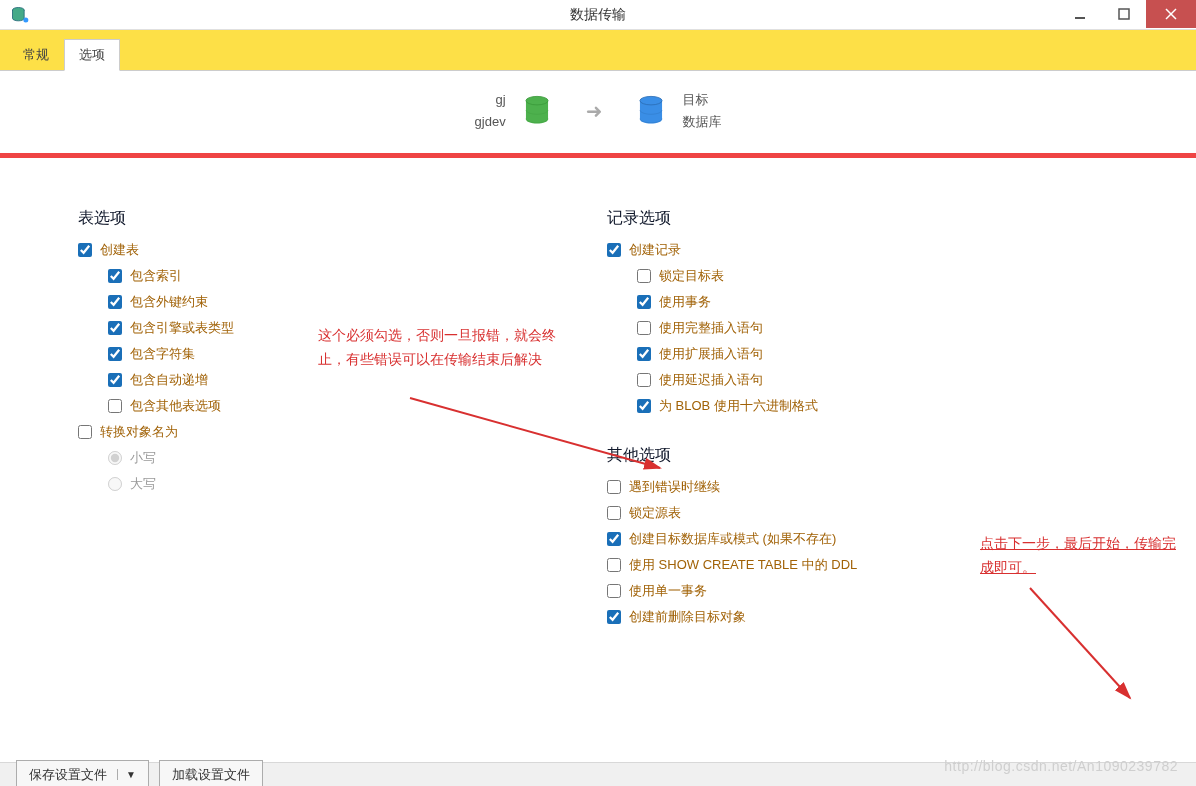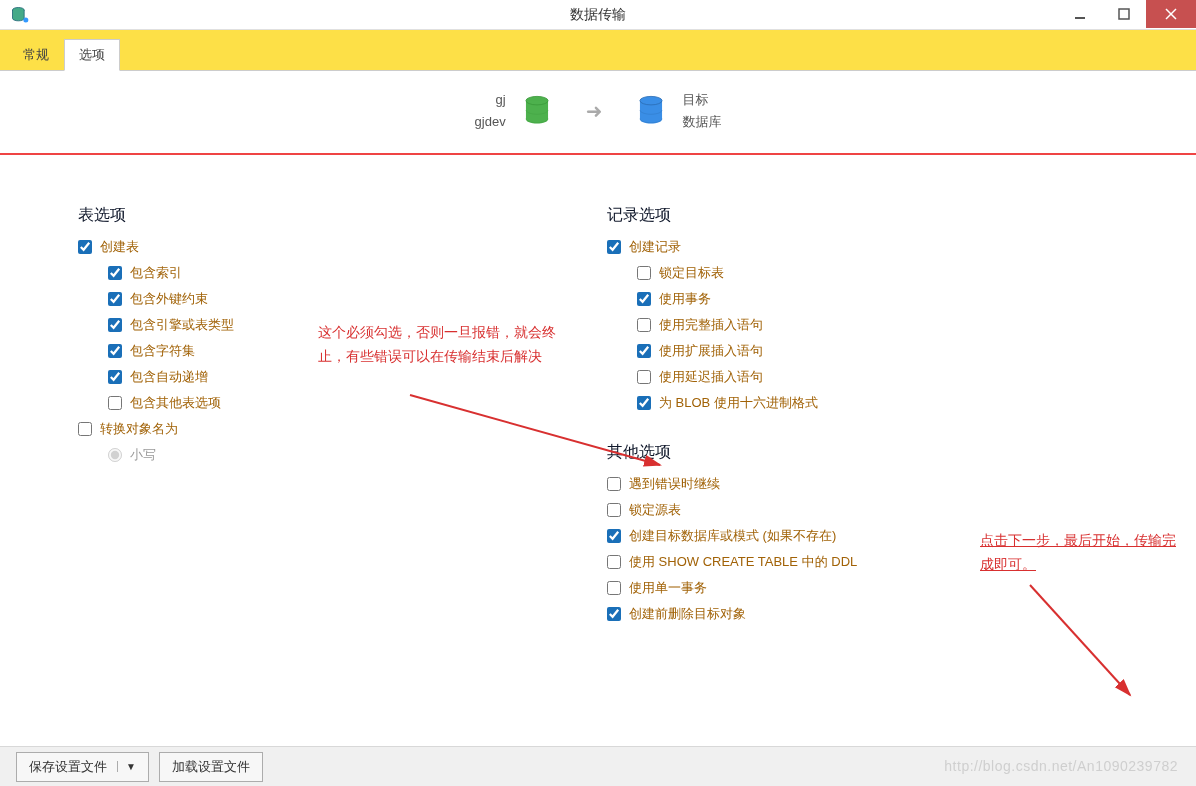--- a/index.html
+++ b/index.html
@@ -6,39 +6,39 @@
 body { font-family: "Microsoft YaHei", Arial, sans-serif; font-size: 13px; color: #333; background: #fff; width: 1196px; height: 786px; position: relative; overflow: hidden; }
 .titlebar { height: 30px; background: #fff; display: flex; align-items: center; border-bottom: 1px solid #e0e0e0; position: relative; }
 .titlebar .app-icon { margin-left: 10px; width: 20px; height: 20px; }
 .titlebar .title { position: absolute; left: 50%; transform: translateX(-50%); font-size: 14px; }
 .win-controls { position: absolute; right: 0; top: 0; display: flex; height: 28px; }
 .win-btn { width: 44px; height: 28px; display: flex; align-items: center; justify-content: center; color: #555; }
 .win-btn.close { background: #c75050; color: #fff; width: 50px; }
 .tabs { display: flex; align-items: flex-end; padding: 8px 8px 0 8px; border-bottom: 1px solid #ccc; background: #fde047; }
 .tab { padding: 6px 14px; border: 1px solid transparent; color: #444; font-size: 13px; position: relative; top: 1px; }
 .tab.active { border: 1px solid #ccc; border-bottom: 1px solid #fff; background: #fff; }
-.header-panel { border-bottom: 2px solid #ef4444; padding: 18px 0 20px 0; display: flex; justify-content: center; align-items: center; gap: 20px; }
+.header-panel { border-bottom: 5px solid #ef4444; padding: 18px 0 20px 0; display: flex; justify-content: center; align-items: center; gap: 20px; }
 .src-dst { display: flex; align-items: center; gap: 14px; }
 .labels { text-align: right; color: #555; line-height: 1.7; }
 .labels.left { text-align: left; }
 .db-icon svg { width: 34px; height: 34px; }
 .arrow { color: #aaa; font-size: 20px; margin: 0 12px; }
 .content { display: flex; padding: 50px 60px 0 78px; position: relative; }
 .col { flex: 1; }
 .section-title { color: #0f172a; font-size: 16px; margin-bottom: 12px; }
 .chk-row { display: flex; align-items: center; margin: 8px 0; }
 .chk-row.indent { margin-left: 30px; }
 .chk-row input[type=checkbox] { width: 14px; height: 14px; margin-right: 8px; accent-color: #1a6fb8; }
 .chk-row input[type=radio] { width: 14px; height: 14px; margin-right: 8px; }
 .chk-row label { color: #a16207; }
 .radio-group { margin-left: 30px; }
 .annot { color: #d83030; position: absolute; font-size: 14px; line-height: 1.7; }
 .annot1 { left: 318px; top: 166px; width: 250px; }
 .annot2 { left: 980px; top: 374px; width: 200px; text-decoration: underline; }
-.footer { position: absolute; bottom: 0; left: 0; right: 0; height: 40px; background: #f0f0f0; border-top: 1px solid #d8d8d8; display: flex; align-items: center; padding: 0 16px; }
+.footer { position: absolute; bottom: 0; left: 0; right: 0; height: 24px; background: #f0f0f0; border-top: 1px solid #d8d8d8; display: flex; align-items: center; padding: 0 16px; }
 .btn { background: #f7f7f7; border: 1px solid #acacac; padding: 5px 12px; font-size: 13px; margin-right: 10px; display: flex; align-items: center; }
 .btn .caret { border-left: 1px solid #acacac; margin-left: 10px; padding-left: 8px; font-size: 10px; }
 .watermark { position: absolute; right: 18px; bottom: 12px; color: #cfcfcf; font-size: 14px; letter-spacing: 0.5px; }
 .arrow-svg { position: absolute; pointer-events: none; }
 .section { margin-bottom: 30px; }
 </style>
 </head>
 <body>
 
 <div class="titlebar">
@@ -142,20 +142,24 @@
         </div>
       <div class="chk-row">
           <input type="checkbox" style="">
           <label>转换对象名为</label>
         </div>
       <div class="radio-group">
         <div class="chk-row">
             <input type="radio" name="case" checked="" disabled="" style="">
             <label style="color:#999">小写</label>
           </div>
+        <div class="chk-row">
+            <input type="radio" name="case" disabled="" style="">
+            <label style="color:#999">大写</label>
+          </div>
       </div>
     </div>
   </div>
 
   <div class="col">
     <div class="section">
       <div class="section-title">记录选项</div>
       <div class="chk-row">
           <input type="checkbox" checked="" style="">
           <label>创建记录</label>

